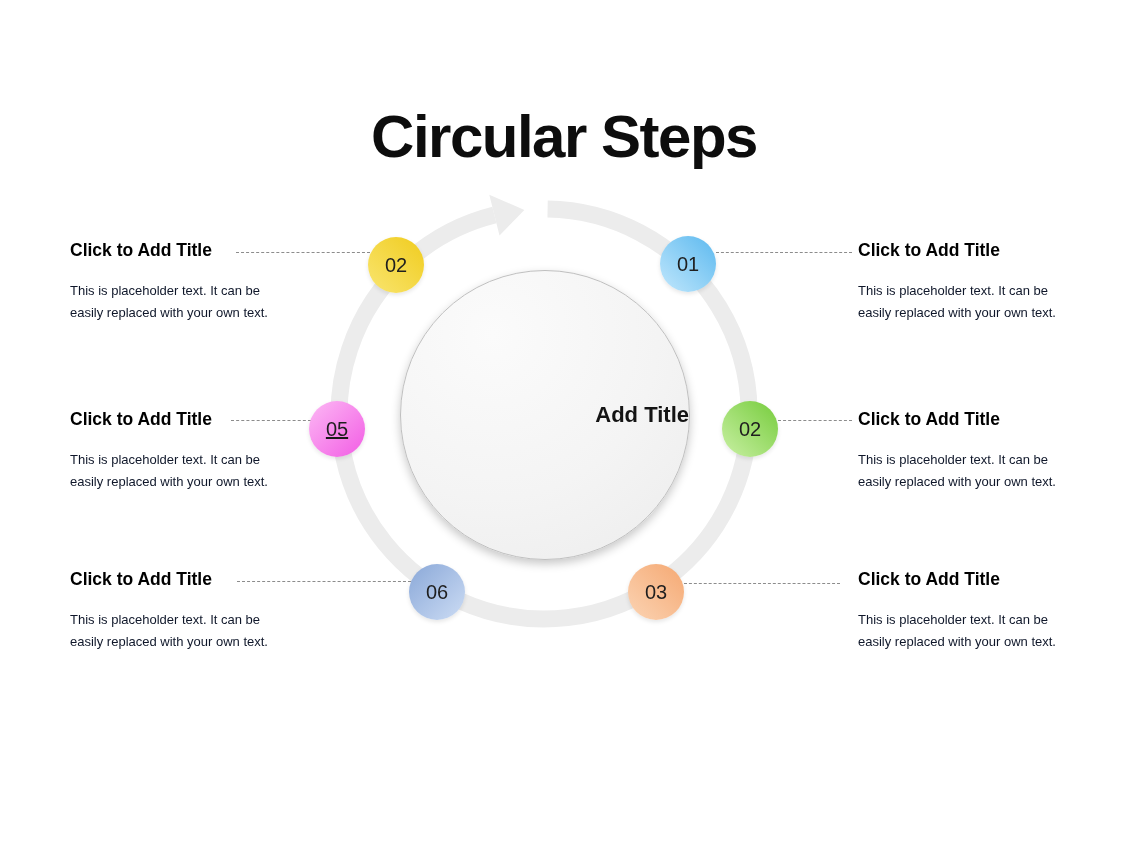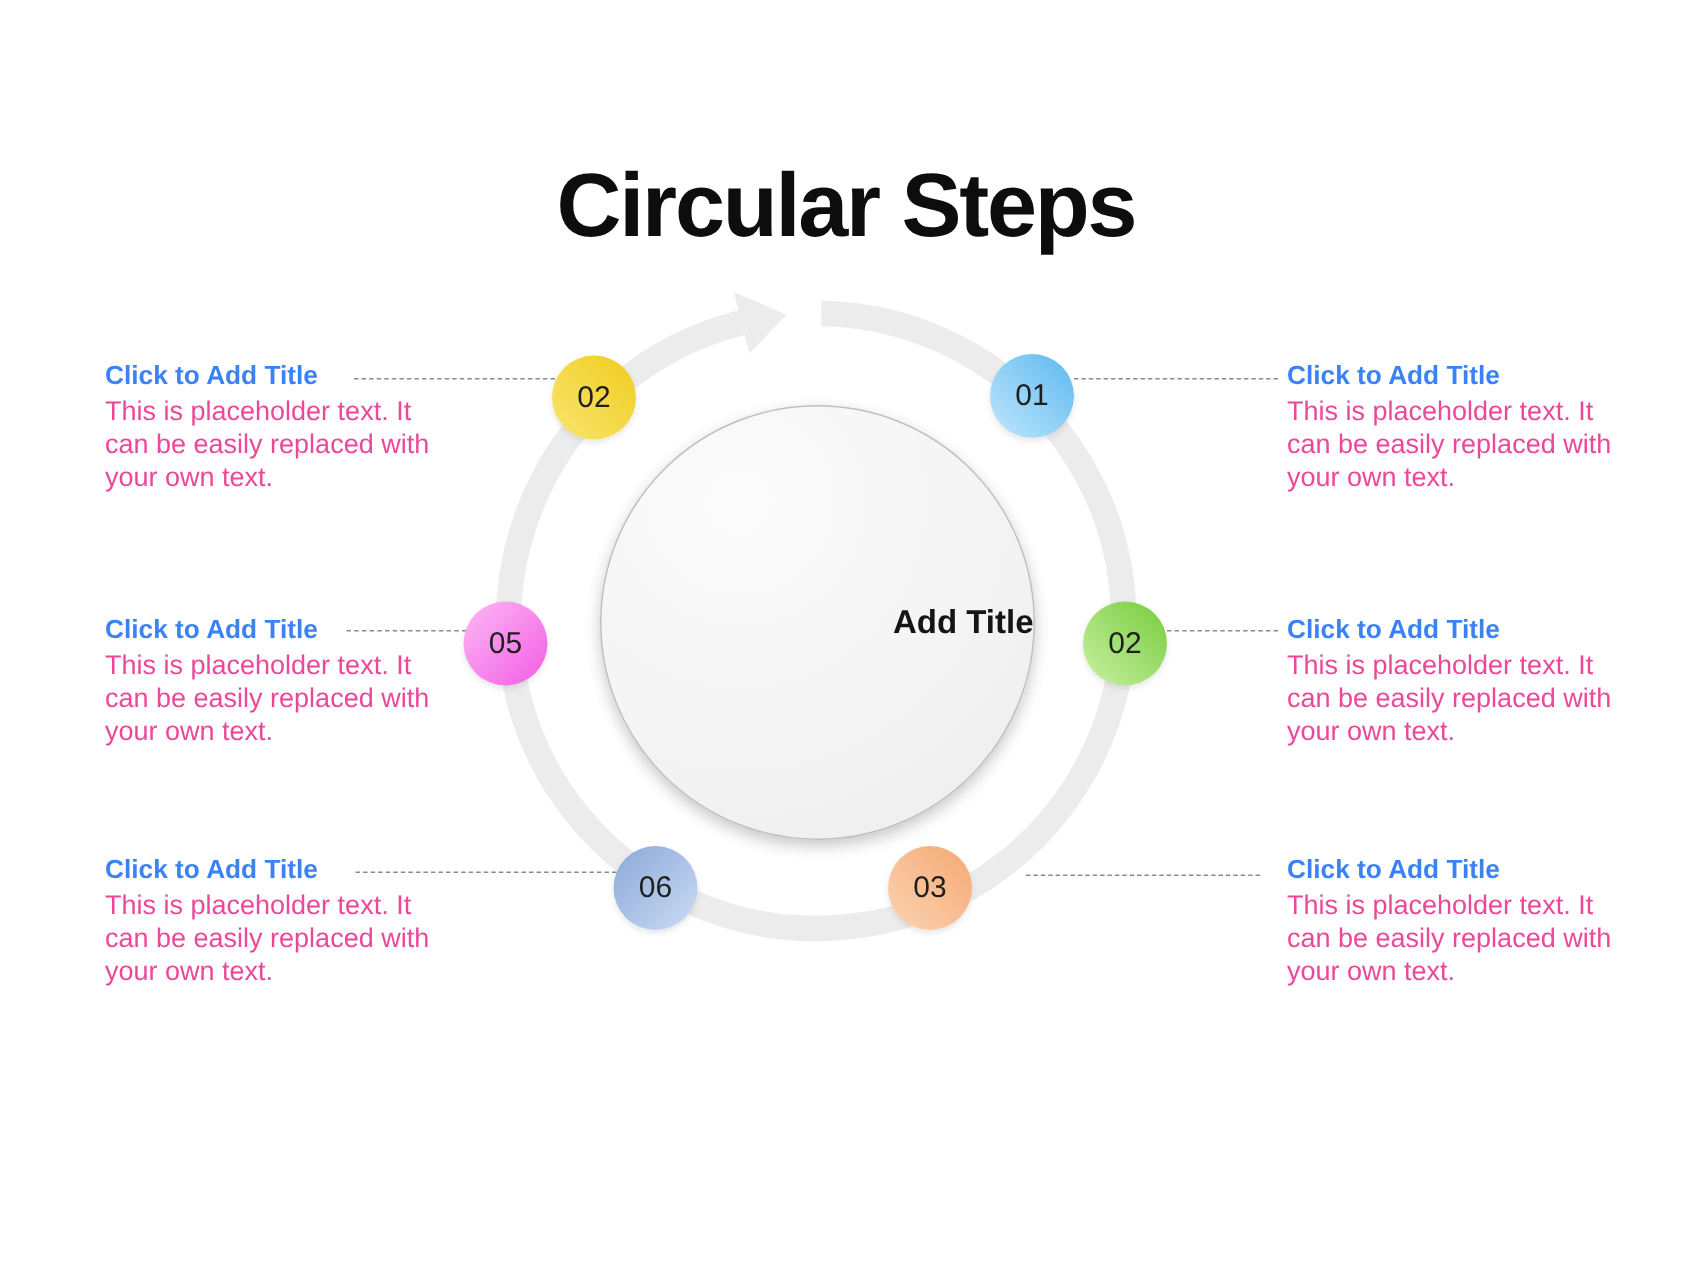--- a/index.html
+++ b/index.html
@@ -64,21 +64,21 @@
     align-items: center;
     justify-content: center;
     box-shadow: 0 2px 4px rgba(0,0,0,0.10);
   }
   .step-number {
     font-size: 20px;
     color: #1f1f1f;
   }
   .sc-1 { left: 660px; top: 236px; }
   .sc-2 { left: 722px; top: 401px; }
-  .sc-3 { left: 592px; top: 564px; }
+  .sc-3 { left: 628px; top: 564px; }
   .sc-4 { left: 409px; top: 564px; }
   .sc-5 { left: 309px; top: 401px; }
   .sc-6 { left: 368px; top: 237px; }
 
   
   .conn {
     position: absolute;
     height: 0;
     border-top: 1px dashed #8c8c8c;
   }
@@ -95,29 +95,29 @@
     width: 218px;
   }
   .tb-left  { left: 70px; }
   .tb-right { left: 858px; }
   .row-1 { top: 240px; }
   .row-2 { top: 409px; }
   .row-3 { top: 569px; }
   .txt-title {
     font-size: 17.5px;
     font-weight: 700;
-    color: #3b82f6;
+    color: #000000;
     line-height: 21px;
     white-space: nowrap;
   }
   .txt-body {
-    margin-top: 2px;
-    font-size: 18px;
+    margin-top: 19px;
+    font-size: 13px;
     line-height: 22px;
-    color: #ec4899;
+    color: #0f172a;
   }
 </style>
 </head>
 <body>
 
 <div class="slide">
 
   <h1 class="slide-title">Circular Steps</h1>
 
   <svg class="ring-svg" viewBox="0 0 1128 846">
@@ -141,21 +141,21 @@
   </div>
   <div class="step-circle sc-2" style="background: linear-gradient(45deg, rgb(201, 240, 164), rgb(118, 204, 60));">
     <span class="step-number">02</span>
   </div>
   <div class="step-circle sc-3" style="background: linear-gradient(45deg, rgb(251, 212, 180), rgb(245, 168, 114));">
     <span class="step-number">03</span>
   </div>
   <div class="step-circle sc-4" style="background: linear-gradient(135deg, rgb(138, 168, 216), rgb(204, 220, 244));">
     <span class="step-number">06</span>
   </div>
-  <div class="step-circle sc-5" style="background: linear-gradient(135deg, rgb(252, 185, 244), rgb(242, 92, 228));">
+  <div class="step-circle sc-5" style="background: linear-gradient(135deg, rgb(252, 185, 244), rgb(242, 92, 228)); text-decoration: underline;">
     <span class="step-number">05</span>
   </div>
   <div class="step-circle sc-6" style="background: linear-gradient(45deg, rgb(249, 229, 112), rgb(240, 204, 30));">
     <span class="step-number">02</span>
   </div>
 
   <div class="txt-block tb-right row-1">
     <div class="txt-title">Click to Add Title</div>
     <div class="txt-body">This is placeholder text. It can be easily replaced with your own text.</div>
   </div>

